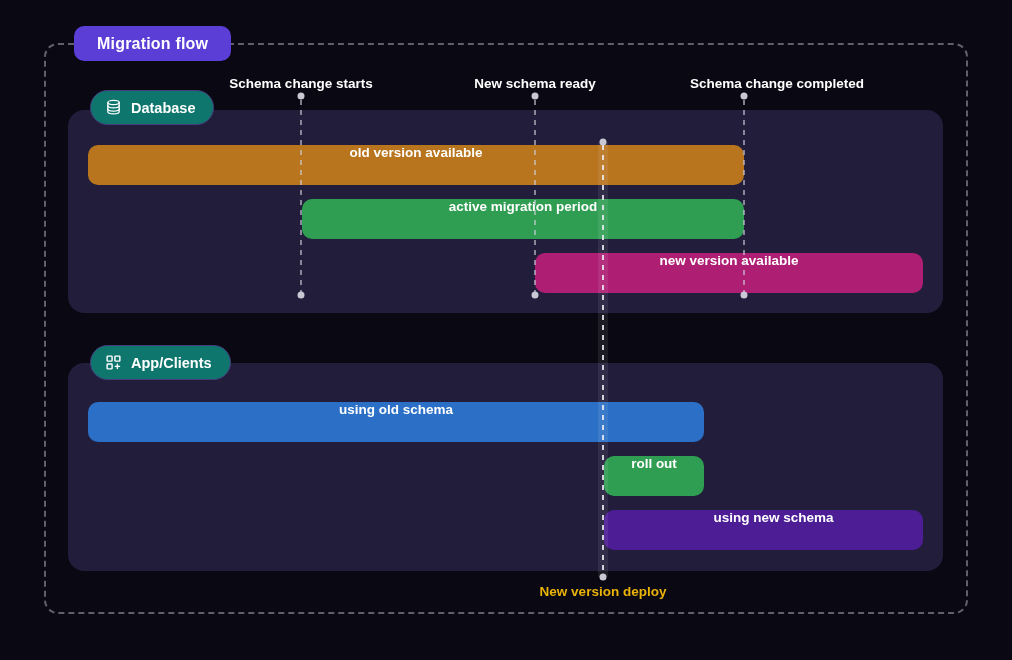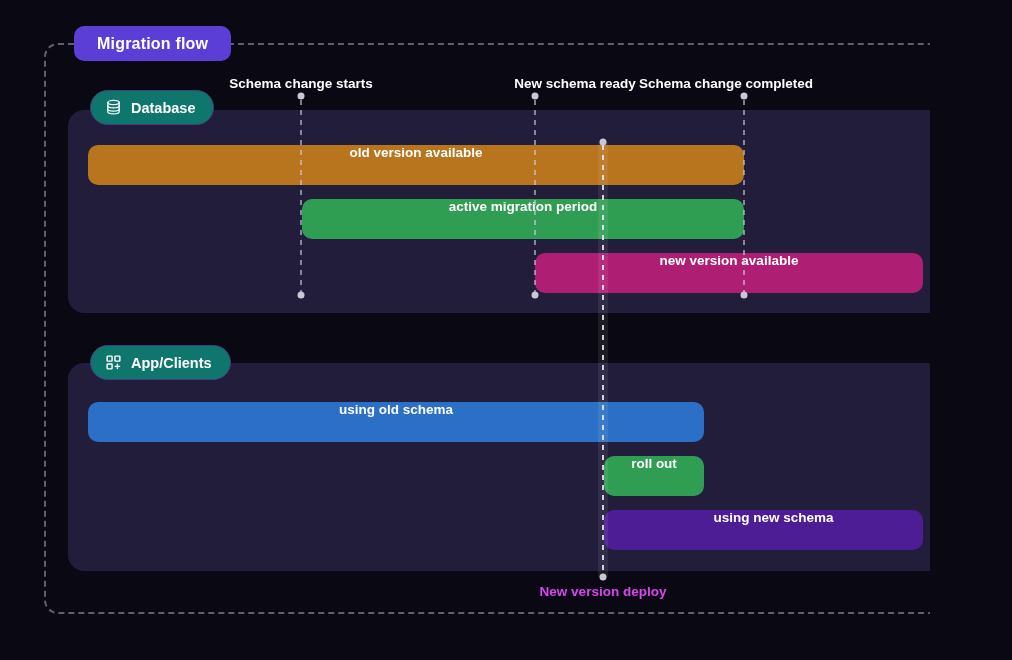--- a/index.html
+++ b/index.html
@@ -1,18 +1,18 @@
 <!DOCTYPE html>
 <html><head>
 <meta charset="utf-8">
 <style>
   * { margin:0; padding:0; box-sizing:border-box; }
   html,body { background:#0a0812; }
   .stage {
-    position:relative; width:930px; height:660px;
+    position:relative; width:1012px; height:660px;
     background:#0a0812; overflow:hidden;
     font-family:"Liberation Sans", sans-serif;
     color:#ffffff;
   }
   .outer-frame {
     position:absolute; left:44px; top:43px; width:924px; height:571px;
     border:2px dashed rgba(168,168,184,0.55); border-radius:14px;
   }
   .title-badge {
     position:absolute; left:74px; top:26px; height:35px;
@@ -47,25 +47,25 @@
   .bar-db-mig   { left:302px; top:199px; width:442px; }
   .bar-db-new   { left:535px; top:253px; width:388px; }
   .bar-app-old  { left:88px;  top:402px; width:616px; }
   .bar-app-roll { left:604px; top:456px; width:100px; }
   .bar-app-new  { left:604px; top:510px; width:319px; }
   .milestone-label {
     position:absolute; top:76px; transform:translateX(-50%);
     font-size:13.5px; font-weight:700; white-space:nowrap; z-index:5;
     color:#ffffff;
   }
-  .ml-1 { left:301px; } .ml-2 { left:535px;margin-left:40px; } .ml-3 { left:726px; }
+  .ml-1 { left:301px; } .ml-2 { left:535px; } .ml-3 { left:777px; }
   .deploy-label {
     position:absolute; left:603px; top:584px; transform:translateX(-50%);
     font-size:13.5px; font-weight:700; white-space:nowrap; z-index:5;
-    color:#d946ef;
+    color:#eab308;
     text-align:right;
   }
   .vline {
     position:absolute; width:2px; z-index:3;
     background-image:repeating-linear-gradient(
       to bottom, rgba(206,206,218,0.60) 0 5px, transparent 5px 10px);
   }
   .vl-1 { left:300px; top:100px; height:192px; }
   .vl-2 { left:534px; top:100px; height:192px; }
   .vl-3 { left:743px; top:100px; height:192px; }

